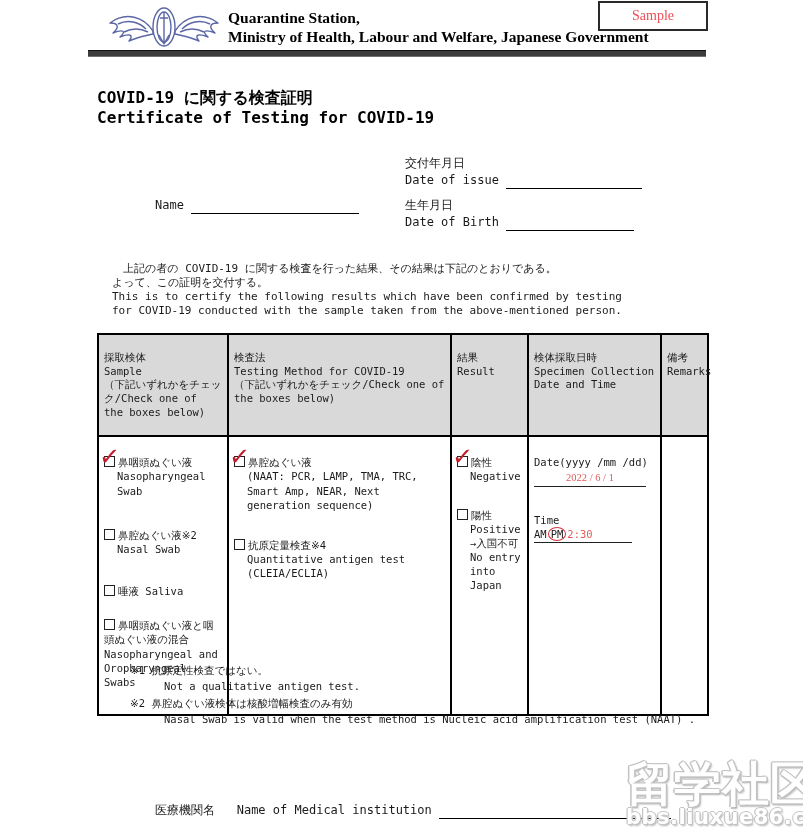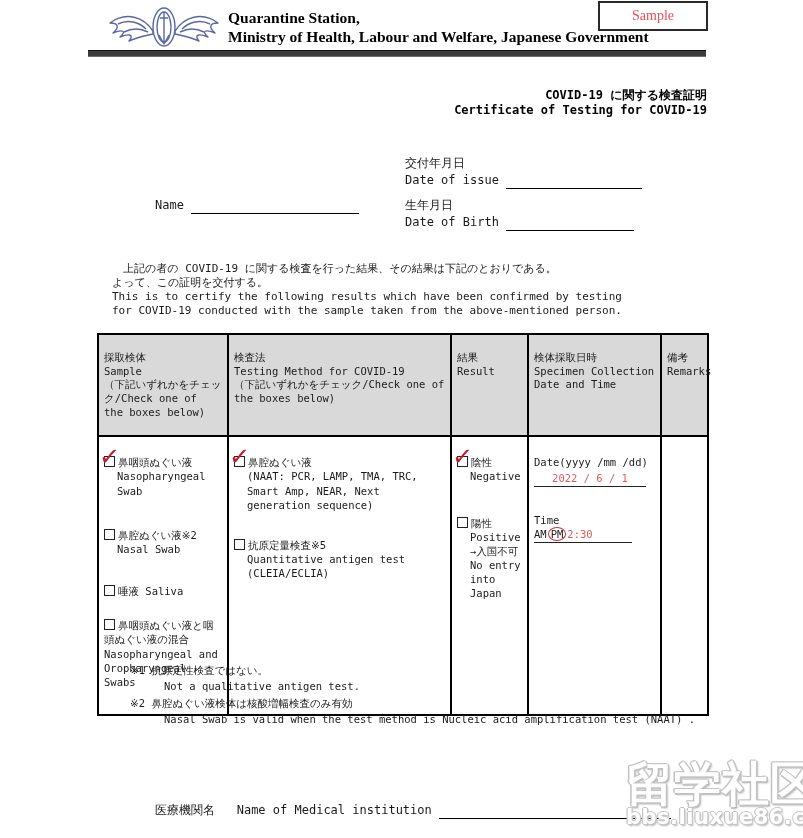--- a/index.html
+++ b/index.html
@@ -17,22 +17,22 @@
   .logo-wrap { position:absolute; left:106px; top:4px; }
   .agency {
     position:absolute; left:228px; top:9px;
     font-family:"Liberation Serif",serif; font-weight:bold; font-size:15.5px; line-height:1.22; color:#000;
   }
   .header-rule {
     position:absolute; left:88px; top:50px; width:618px; height:5px;
     background:#3c3c3c; border-top:1px solid #111; border-bottom:1px solid #6f6f6f;
   }
   
-  .doc-title { position:absolute; left:97px; top:88px; width:610px; text-align:right;
-    font-weight:bold; font-size:12px; line-height:1.25; color:#000; }
+  .doc-title { position:absolute; left:97px; top:88px; width:610px; text-align:left;
+    font-weight:bold; font-size:16px; line-height:1.25; color:#000; }
   
   .field { position:absolute; font-size:12px; line-height:1.4; }
   .blank { display:inline-block; border-bottom:1.5px solid #000; height:14px; vertical-align:bottom; }
   .f-issue { left:405px; top:155px; }
   .f-name  { left:155px; top:197px; }
   .f-birth { left:405px; top:197px; }
   
   .statement { position:absolute; left:112px; top:262px; width:600px; font-size:11px; line-height:1.28; }
   .statement .indent { text-indent:1em; }
   
@@ -41,24 +41,24 @@
   table.cert th, table.cert td { border:2px solid #000; vertical-align:top; padding:16px 5px; text-align:left; }
   table.cert th { background:#d9d9d9; font-weight:normal; height:62px; line-height:1.3; }
   table.cert td { height:245px; line-height:1.35; }
   .opt { position:relative; }
   .cb { display:inline-block; width:9px; height:9px; border:1.4px solid #222; margin-right:3px; vertical-align:-1px; background:#fff; }
   .redcheck {
     position:absolute; left:-5px; top:-15px; color:#c21d2c; font-size:25px; font-weight:bold;
     font-family:"DejaVu Sans",sans-serif; pointer-events:none; transform:rotate(4deg);
   }
   .opt .en { margin-left:13px; }
-  .mt4{margin-top:2px}.mt26{margin-top:26px}.mt28{margin-top:20px}.mt30{margin-top:28px}.mt34{margin-top:30px}.mt48{margin-top:32px}
+  .mt4{margin-top:2px}.mt26{margin-top:26px}.mt28{margin-top:20px}.mt30{margin-top:28px}.mt34{margin-top:30px}.mt48{margin-top:24px}
   .narrow-en { width:62px; }
   .hand { color:#e05a5a; }
-  .date-line { display:inline-block; border-bottom:1.8px solid #222; min-width:112px; text-align:center; margin-top:2px; }
+  .date-line { display:inline-block; border-bottom:1.8px solid #222; min-width:112px; text-align:center; margin-top:2px;font-family:Liberation Serif, serif; }
   .time-seg { display:inline-block; border-bottom:1.8px solid #222; min-width:98px; padding-bottom:1px; }
   .pm-circle { display:inline-block; border:1.6px solid #d2303a; border-radius:50%; padding:0 2px; margin:0 1px; line-height:1.15;text-align:center; }
   
   .notes { position:absolute; left:130px; top:662px; font-size:10.5px; line-height:1.55; }
   .notes .en { margin-left:34px; }
   
   .footer-field { position:absolute; left:155px; top:802px; font-size:12px; }
   
   .watermark { position:absolute; left:626px; top:760px; font-family:"DejaVu Sans",sans-serif; font-weight:bold; }
   .wm-title {
@@ -188,21 +188,21 @@
           <div>Nasopharyngeal and Oropharyngeal Swabs</div>
         </div>
       </td>
 
       <td>
         <div class="opt mt4">
           <span class="redcheck">✓</span><span class="cb"></span><span>鼻腔ぬぐい液</span>
           <div class="en" style="width:195px">(NAAT: PCR, LAMP, TMA, TRC, Smart Amp, NEAR, Next generation sequence)</div>
         </div>
         <div class="opt mt26">
-          <span class="cb"></span><span>抗原定量検査※5</span>
+          <span class="cb"></span><span>抗原定量検査※4</span>
           <div class="en" style="width:180px">Quantitative antigen test (CLEIA/ECLIA)</div>
         </div>
       </td>
 
       <td>
         <div class="opt mt4">
           <span class="redcheck">✓</span><span class="cb"></span><span>陰性</span>
           <div class="en">Negative</div>
         </div>
         <div class="opt mt48">

